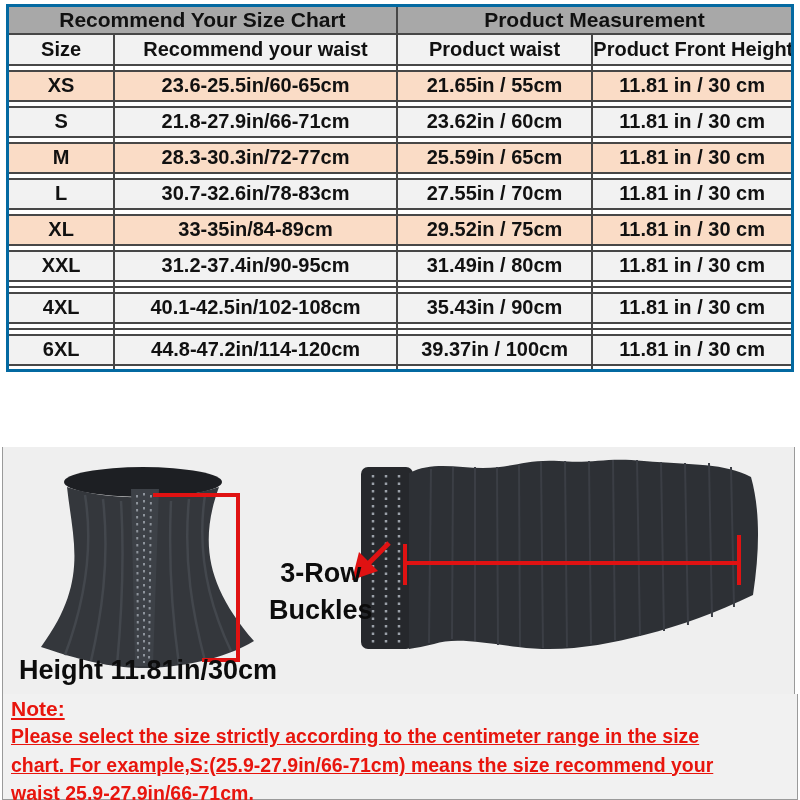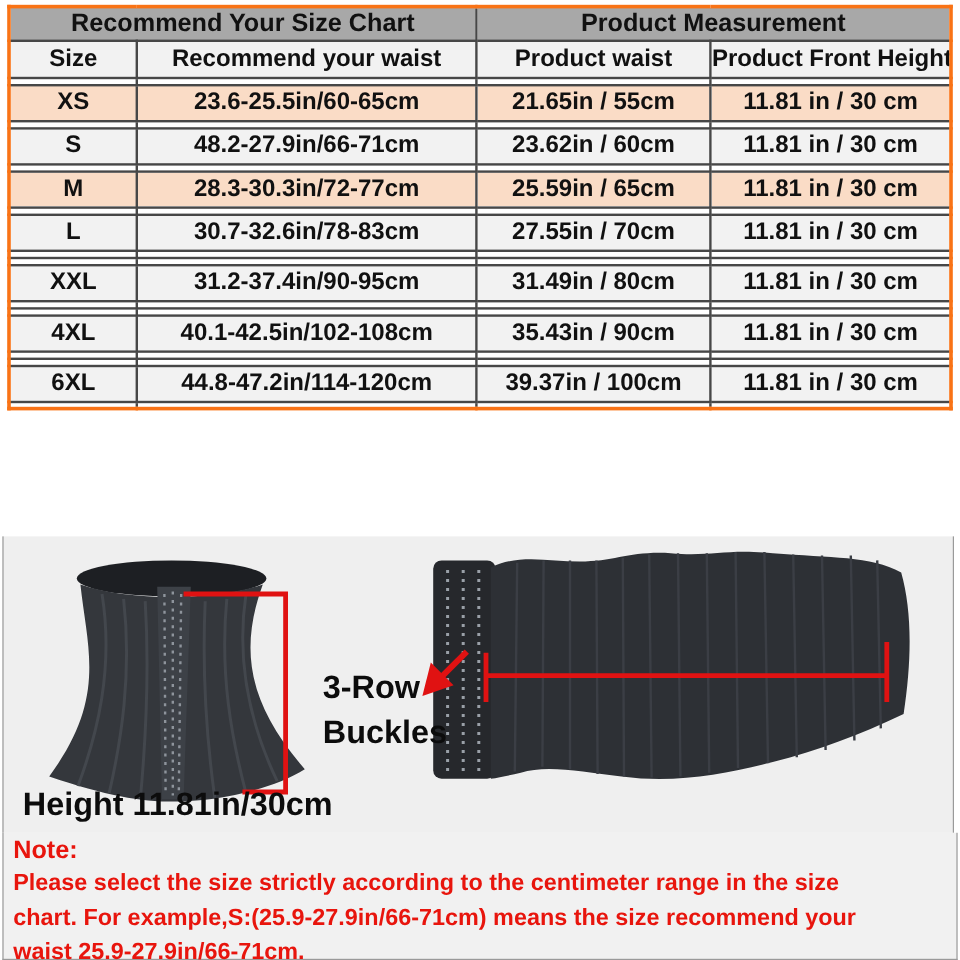--- a/index.html
+++ b/index.html
@@ -12,52 +12,52 @@
     --border-dark:#474747;
   }
   *{margin:0;padding:0;box-sizing:border-box;}
   html,body{width:800px;height:800px;background:#fff;overflow:hidden;
     font-family:"Liberation Sans","DejaVu Sans",sans-serif;}
   .page{position:relative;width:800px;height:800px;background:#fff;}
 
   
   .size-table{position:absolute;left:6px;top:4px;width:788px;
     border-collapse:collapse;table-layout:fixed;
-    border:3px solid #f97316;}
+    border:3px solid #0369a1;}
   .size-table th,.size-table td{
     border:2px solid var(--border-dark);
     text-align:center;vertical-align:middle;
     color:#111;overflow:hidden;white-space:nowrap;}
   .group-row th{background:var(--gray-header);height:28px;
     font-size:21px;font-weight:bold;}
   .col-row th{background:var(--row-gray);height:31px;
     font-size:20px;font-weight:bold;}
   tr.spacer td{height:6px;background:#ffffff;padding:0;}
   tr.data-row td{height:30px;font-size:20px;font-weight:bold;}
   tr.data-row.peach td{background:var(--peach);}
   tr.data-row.plain td{background:var(--row-gray);}
 
   
   .figure-section{position:absolute;left:2px;top:447px;width:793px;height:247px;
     background:var(--section-bg);
-    border-left:1px solid #9a9a9a;border-right:1px solid #9a9a9a;}
+    border-left:1px solid #9a9a9a;border-right:1px solid #9a9a9a;text-align:center;}
   .figure-section svg{position:absolute;left:0;top:0;}
   .red-line{stroke:var(--accent-red);stroke-width:4;fill:none;}
   .red-thick{stroke:var(--accent-red);stroke-width:5;fill:none;}
   .red-fill{fill:var(--accent-red);stroke:none;}
   .fig-label{position:absolute;color:#0c0c0c;font-weight:bold;line-height:1.0;}
   .buckles-label{left:266px;top:108px;font-size:27px;line-height:37px;}
   .height-label{left:16px;top:210px;font-size:27px;}
   .waist-label{left:420px;top:206px;font-size:24px;margin-top:48px;}
 
   
   .note-section{position:absolute;left:2px;top:694px;width:796px;height:106px;
     background:#f1f1f1;color:var(--note-red);
     border-left:1px solid #9a9a9a;border-right:1px solid #9a9a9a;border-bottom:1px solid #9a9a9a;
-    padding:2px 8px 0 8px;font-weight:bold;}
+    padding:2px 8px 0 8px;font-weight:bold;text-decoration:underline;}
   .note-title{font-size:21px;line-height:26px;}
   .note-line{font-size:19.5px;line-height:28.5px;}
 </style>
 </head>
 <body>
 
 <div class="page">
 
   <table class="size-table">
     <colgroup>
@@ -92,21 +92,21 @@
           <td>11.81 in / 30 cm</td>
         </tr>
         <tr class="spacer">
           <td></td>
           <td></td>
           <td></td>
           <td></td>
         </tr>
         <tr class="data-row plain">
           <td>S</td>
-          <td>48.2-27.9in/66-71cm</td>
+          <td>21.8-27.9in/66-71cm</td>
           <td>23.62in / 60cm</td>
           <td>11.81 in / 30 cm</td>
         </tr>
         <tr class="spacer">
           <td></td>
           <td></td>
           <td></td>
           <td></td>
         </tr>
         <tr class="data-row peach">
@@ -125,20 +125,26 @@
           <td>L</td>
           <td>30.7-32.6in/78-83cm</td>
           <td>27.55in / 70cm</td>
           <td>11.81 in / 30 cm</td>
         </tr>
         <tr class="spacer">
           <td></td>
           <td></td>
           <td></td>
           <td></td>
+        </tr>
+        <tr class="data-row peach">
+          <td>XL</td>
+          <td>33-35in/84-89cm</td>
+          <td>29.52in / 75cm</td>
+          <td>11.81 in / 30 cm</td>
         </tr>
         <tr class="spacer">
           <td></td>
           <td></td>
           <td></td>
           <td></td>
         </tr>
         <tr class="data-row plain">
           <td>XXL</td>
           <td>31.2-37.4in/90-95cm</td>

